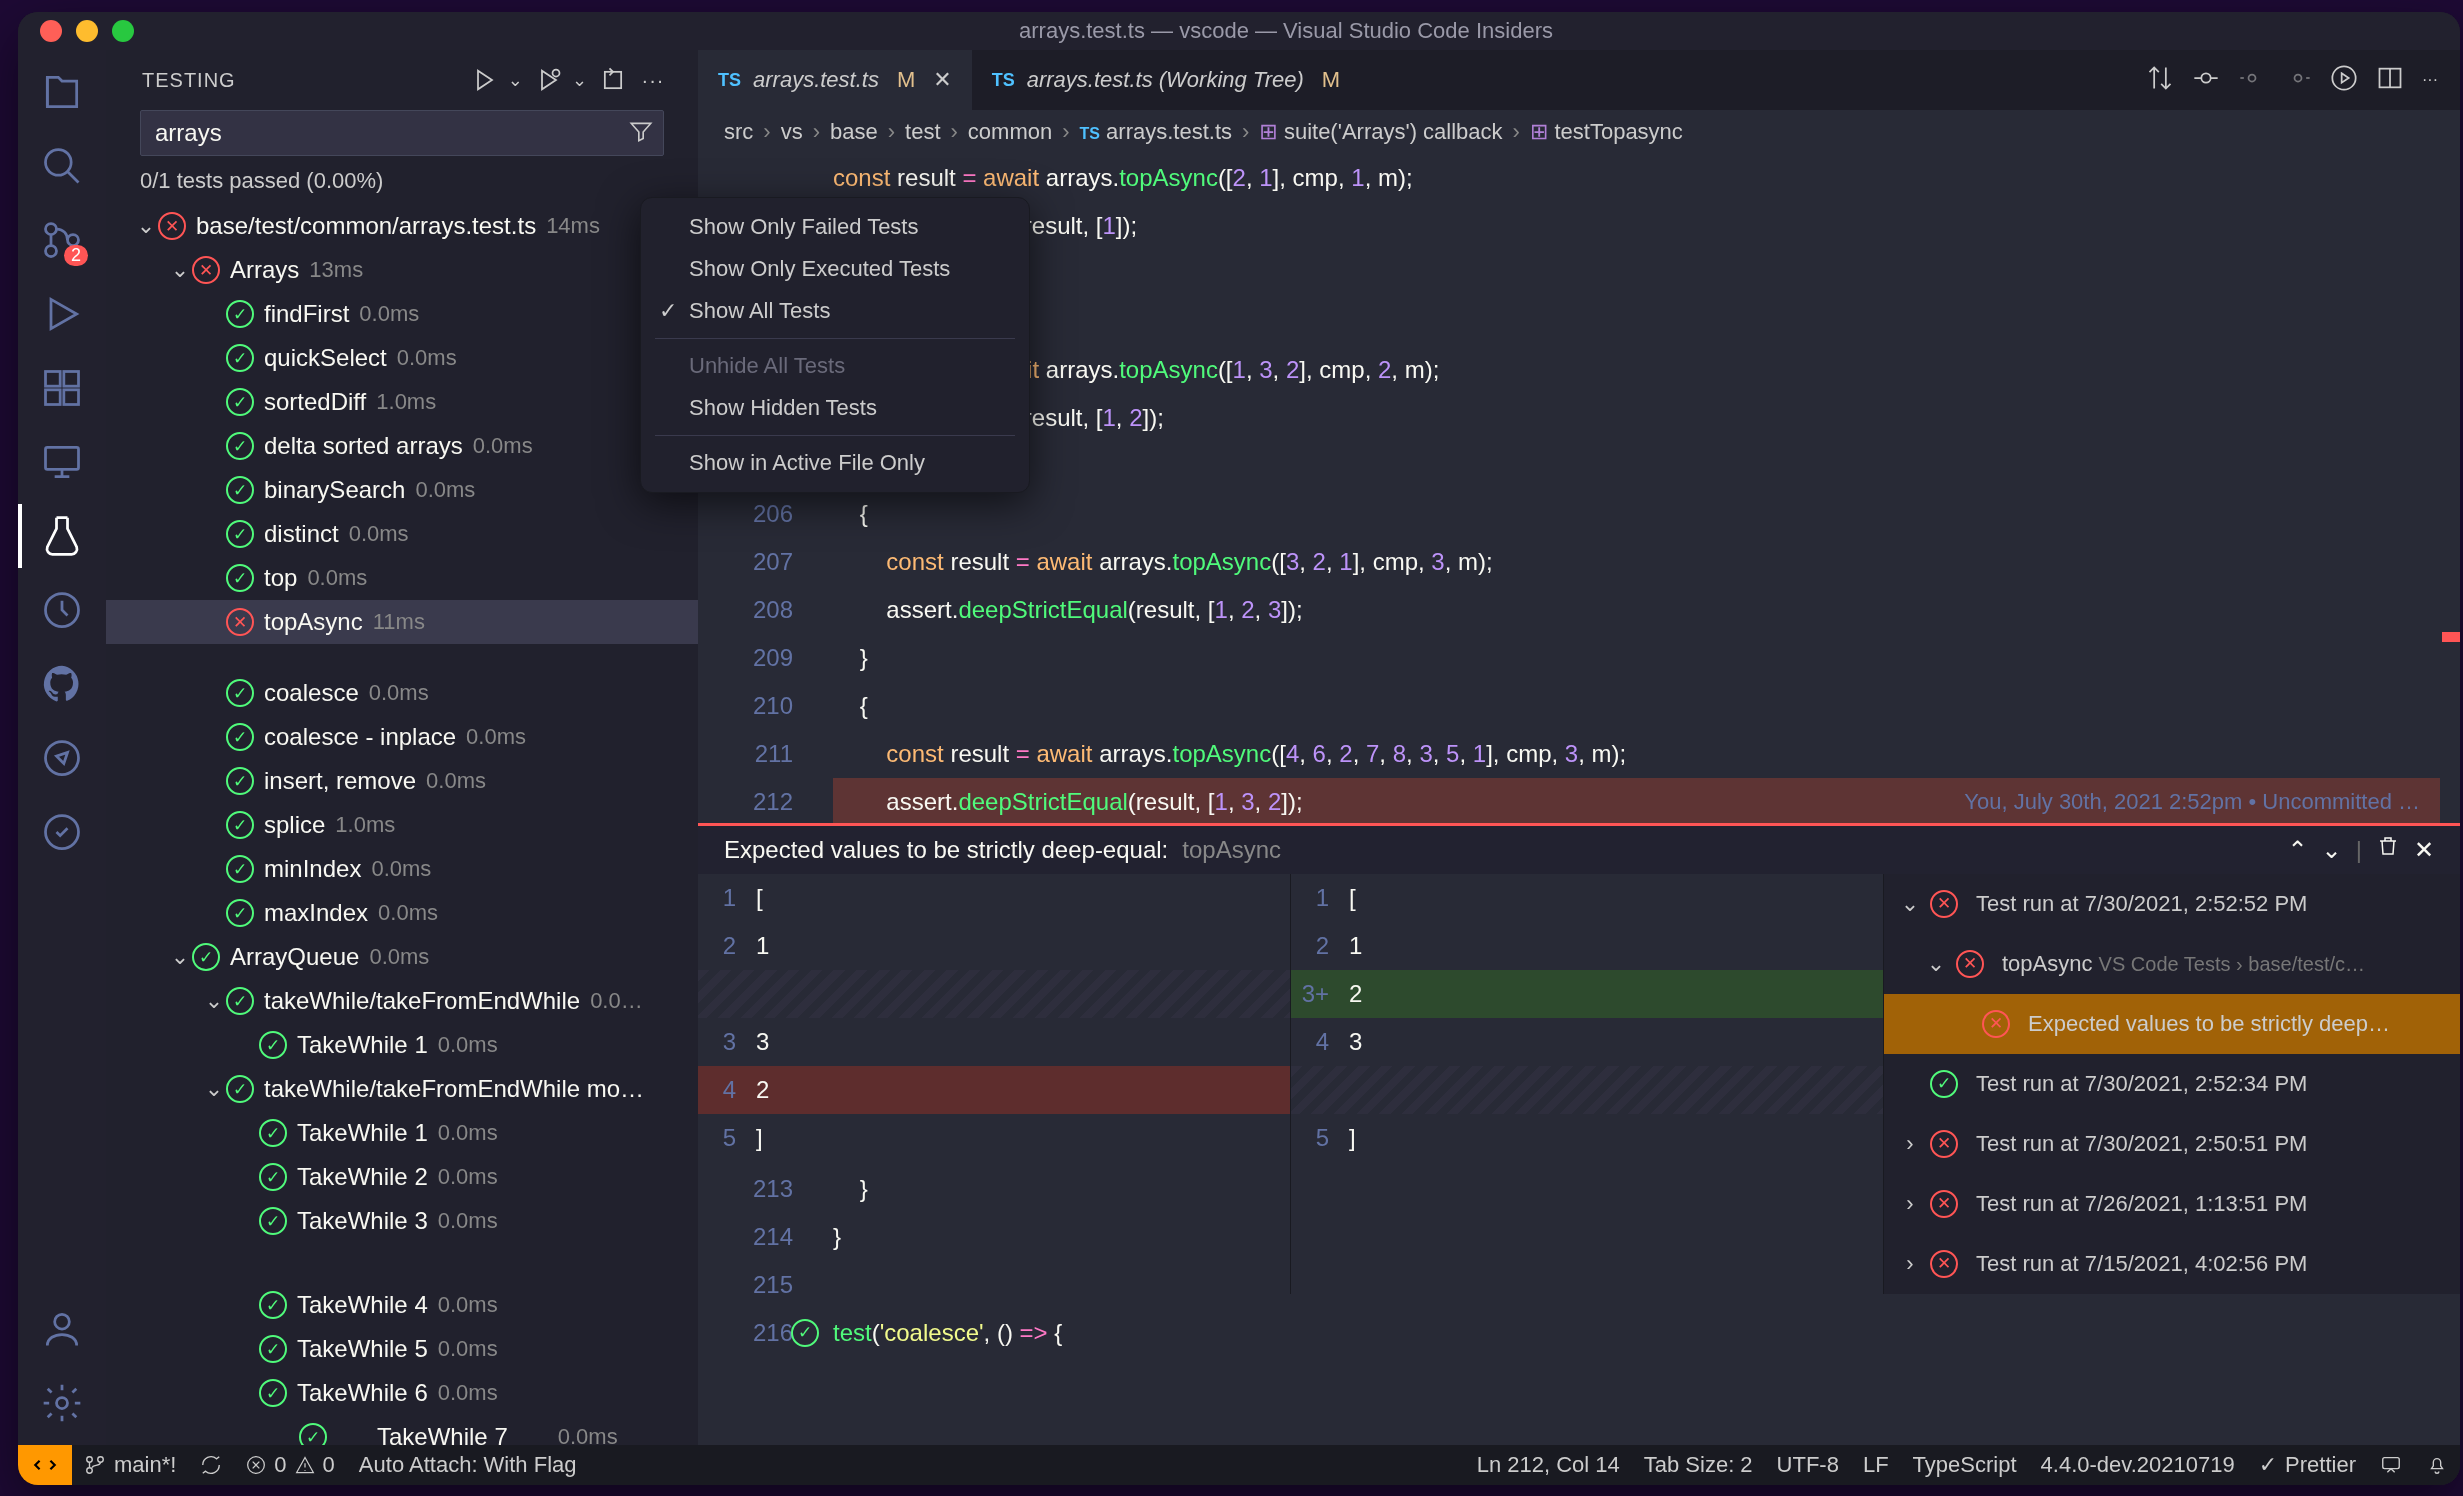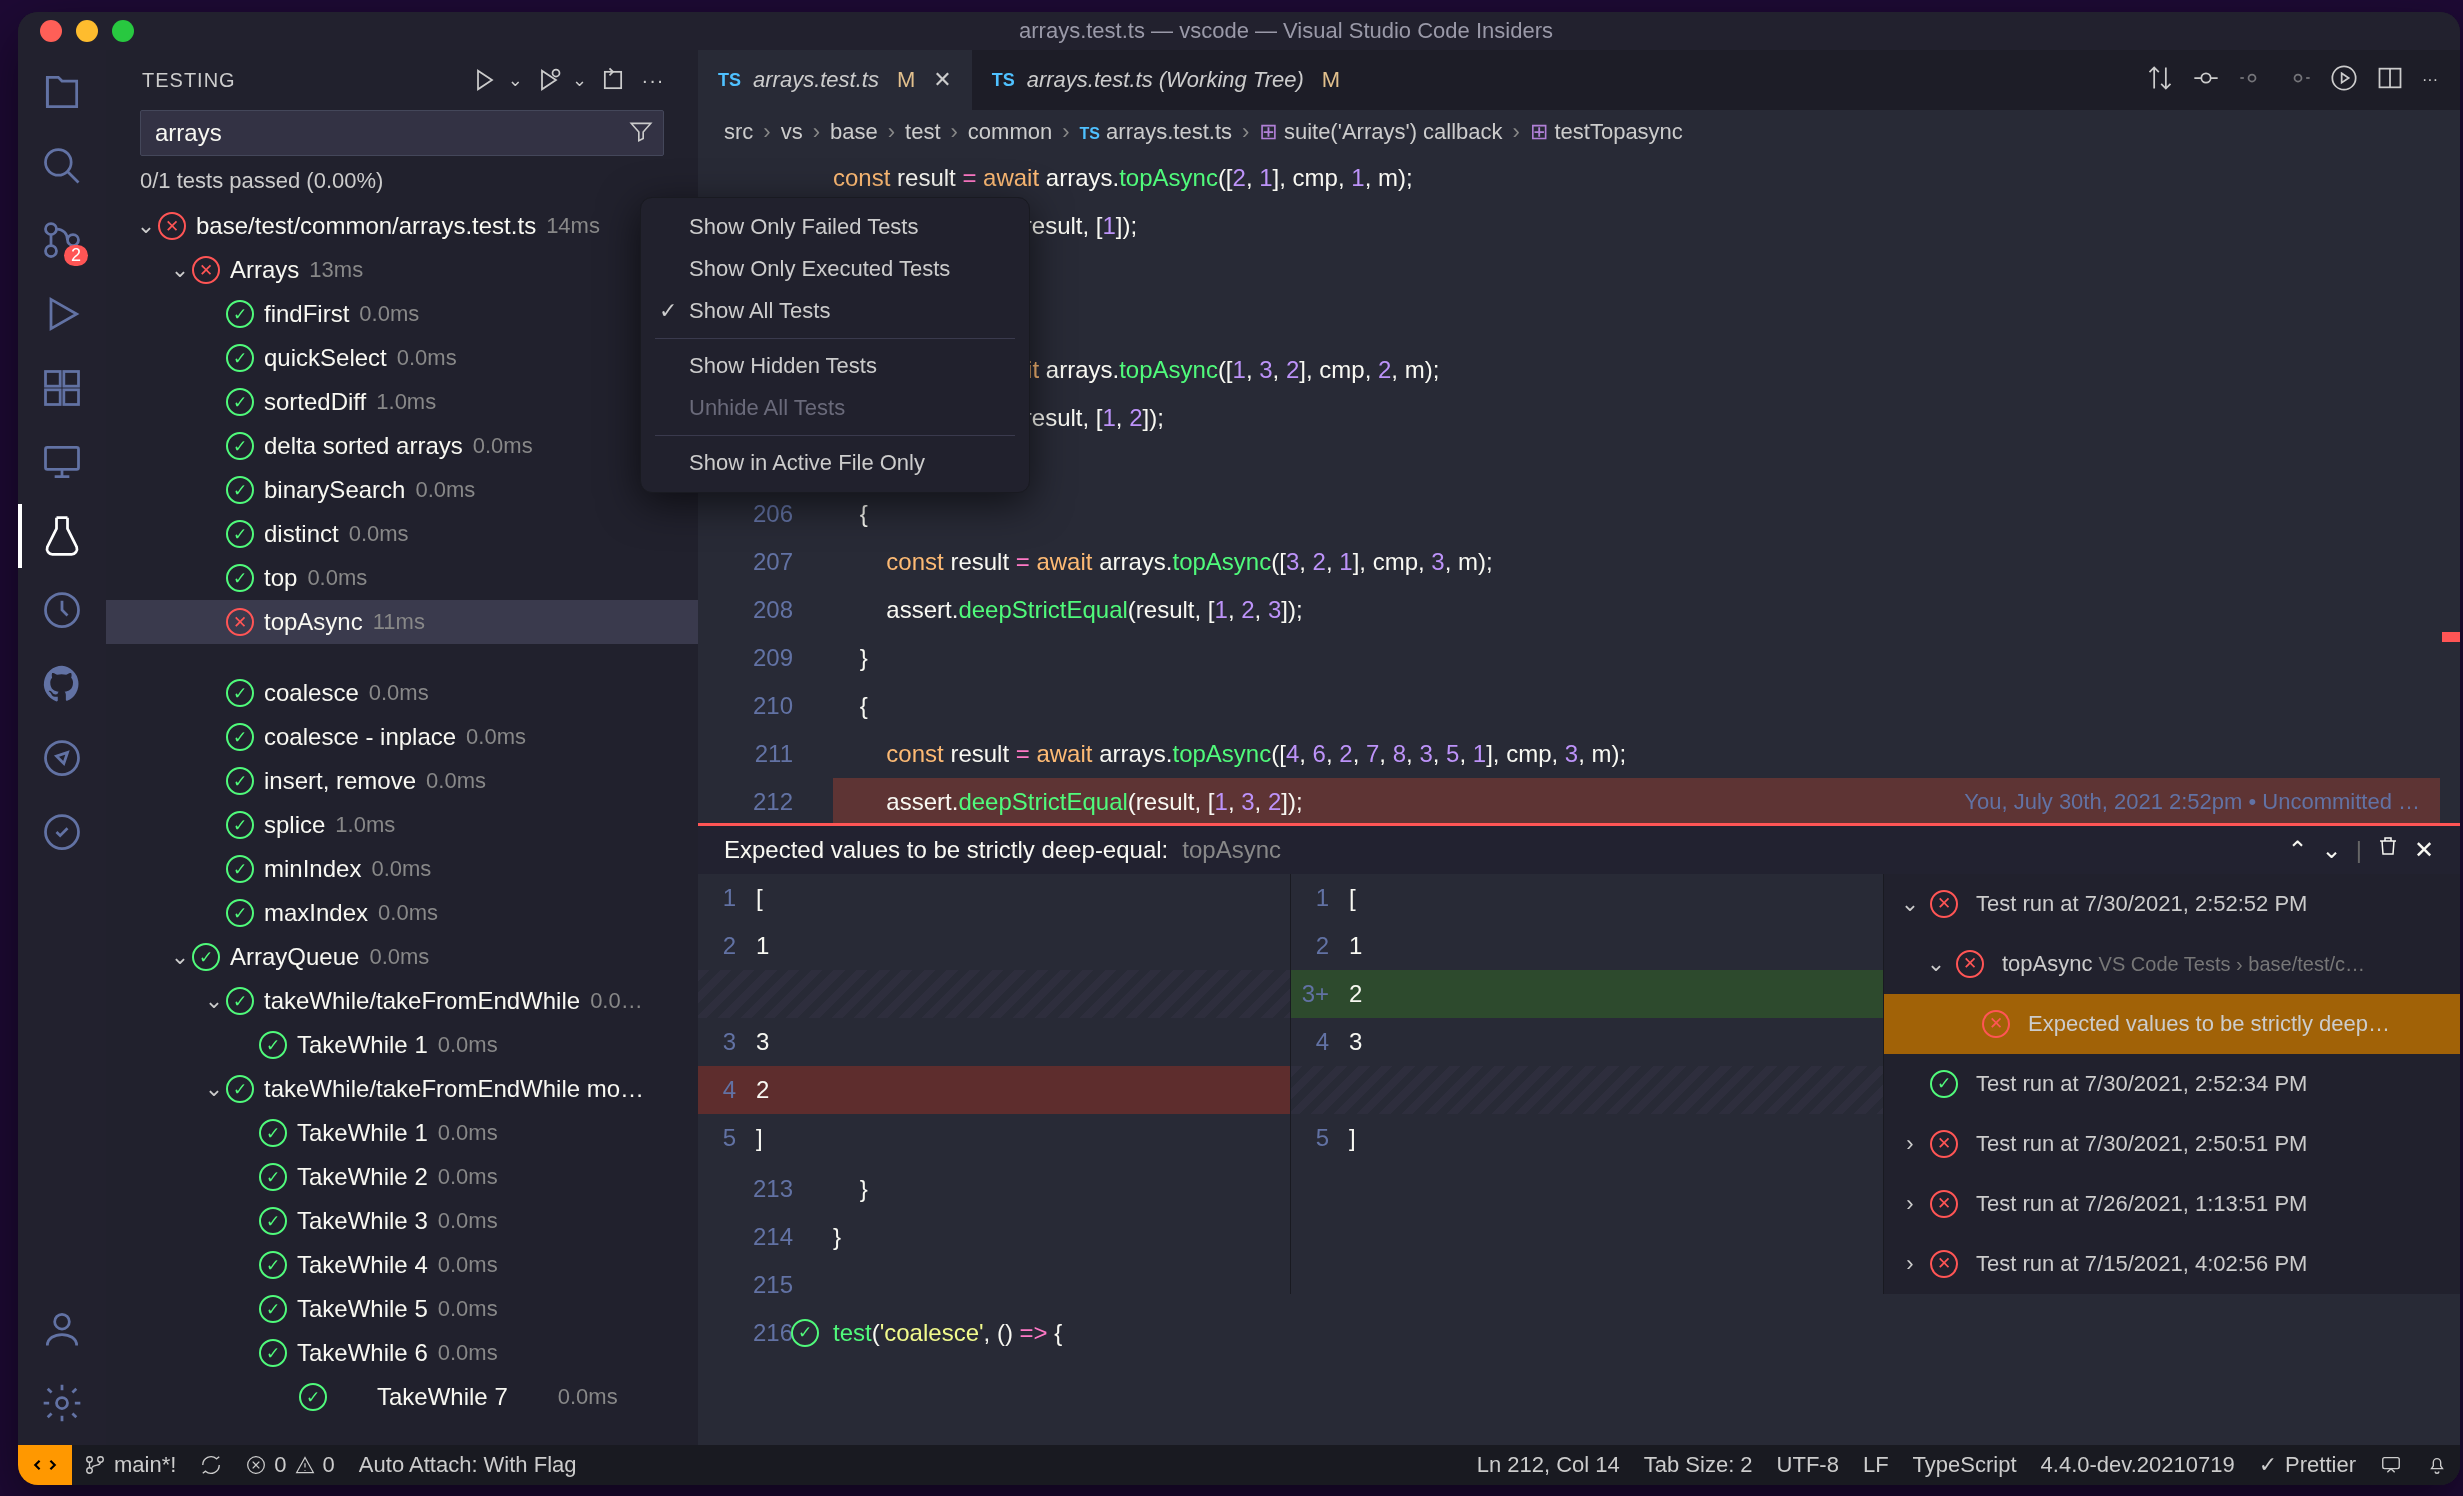--- a/index.html
+++ b/index.html
@@ -347,21 +347,21 @@
             <span class="st pass"></span>
             <span>TakeWhile 2</span>
             <span class="dur">0.0ms</span>
           </div>
           <div class="ti" style="padding-left: 129px;">
             <span class="twisty"></span>
             <span class="st pass"></span>
             <span>TakeWhile 3</span>
             <span class="dur">0.0ms</span>
           </div>
-          <div class="ti" style="padding-left: 129px;">
+          <div class="ti" style="padding-left: 129px; margin-top: 40px;">
             <span class="twisty"></span>
             <span class="st pass"></span>
             <span>TakeWhile 4</span>
             <span class="dur">0.0ms</span>
           </div>
           <div class="ti" style="padding-left: 129px;">
             <span class="twisty"></span>
             <span class="st pass"></span>
             <span>TakeWhile 5</span>
             <span class="dur">0.0ms</span>
@@ -654,19 +654,19 @@
           <path d="M18 16H6l2-3V9a4 4 0 118 0v4zM10 19a2 2 0 004 0"></path>
         </svg>
       </div>
   </div>
 
   <div class="dropdown" id="dd">
       <div class="dd-item">Show Only Failed Tests</div>
       <div class="dd-item">Show Only Executed Tests</div>
       <div class="dd-item checked">Show All Tests</div>
       <div class="dd-sep"></div>
+      <div class="dd-item disabled">Unhide All Tests</div>
       <div class="dd-item">Show Hidden Tests</div>
-      <div class="dd-item disabled">Unhide All Tests</div>
       <div class="dd-sep"></div>
       <div class="dd-item">Show in Active File Only</div>
     </div>
 </div>
 
 
 </body></html>

